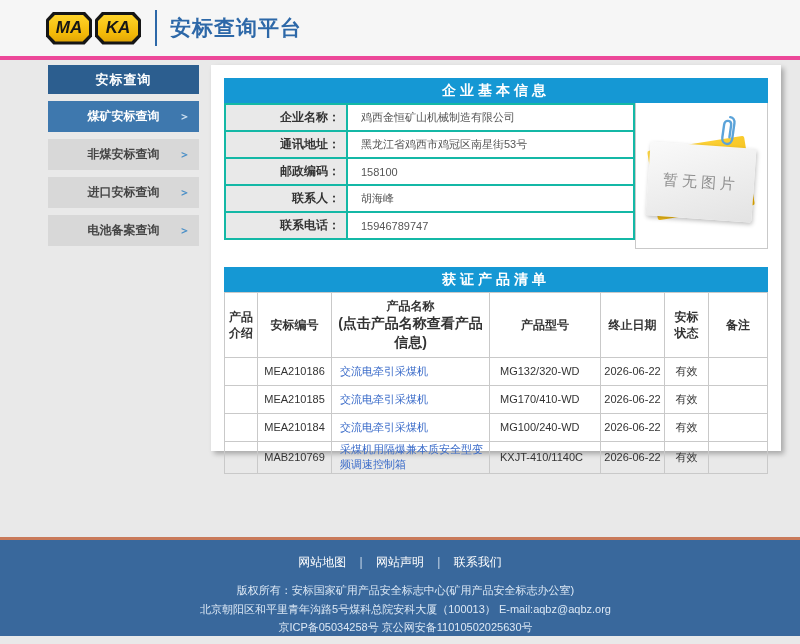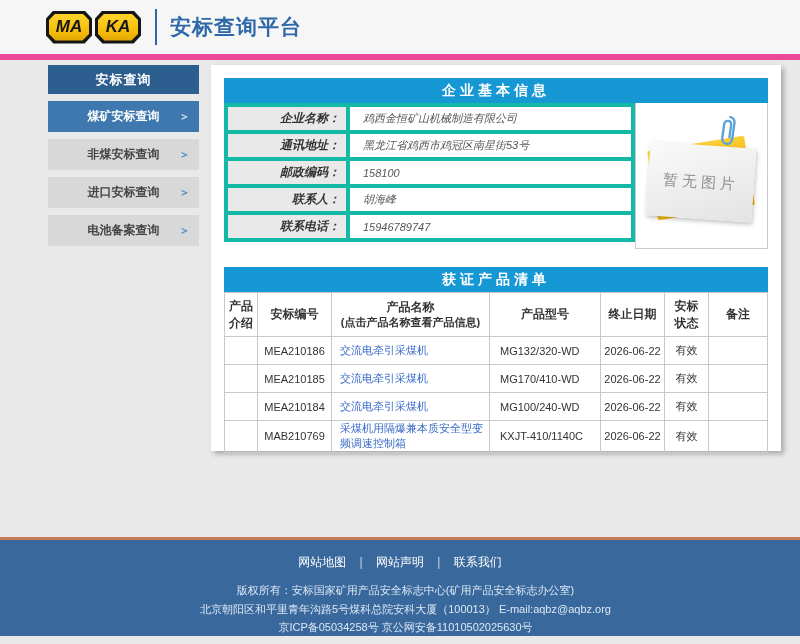--- a/index.html
+++ b/index.html
@@ -6,21 +6,21 @@
   html,body { width:800px; height:644px; }
   body {
     position:relative;
     background:#e9e9e9;
     font-family:"Liberation Sans", sans-serif;
     overflow:hidden;
   }
 
   
   .site-header {
-    height:60px; background:#f6f6f6; border-bottom:6px solid #ec4899;
+    height:60px; background:#f6f6f6; border-bottom:4px solid #ec4899;
     display:flex; align-items:center; padding-left:46px;
   }
   .logo { display:flex; gap:3px; }
   .badge { position:relative; width:46px; height:33px; }
   .badge-outer {
     position:absolute; inset:0; background:#161616;
     clip-path:polygon(16% 0,84% 0,100% 24%,100% 76%,84% 100%,16% 100%,0 76%,0 24%);
   }
   .badge-inner {
     position:absolute; inset:3px;
@@ -64,21 +64,21 @@
   }
   .section-header {
     height:25px; line-height:25px; background:#1598d4; color:#fff;
     text-align:center; font-size:14px; font-weight:bold; letter-spacing:4px;font-family:Liberation Serif, serif;
   }
 
   
   .ent-body { display:flex; align-items:flex-start; }
   table { border-collapse:collapse; }
   .info-table { flex:1; }
-  .info-table td { border:4px solid #14b8a6; height:27px;font-style:italic; }
+  .info-table td { border:2px solid #14b8a6; height:27px; }
   .info-label {
     width:122px; background:#e9e9e9; text-align:right; padding-right:6px;
     font-size:12px; font-weight:bold; color:#333;
   }
   .info-value { padding-left:13px; font-size:11px; color:#555; }
 
   .noimg-box {
     width:133px; height:146px; border:1px solid #c9c9c9; border-top:0;
     position:relative; background:#fff; overflow:hidden;
   }
@@ -97,21 +97,21 @@
   .paperclip { position:absolute; left:84px; top:12px; transform:rotate(8deg); }
 
   
   .prod-section { margin-top:18px; }
   .prod-table { width:100%; table-layout:fixed; }
   .prod-table th, .prod-table td { border:1px solid #c9c9c9; }
   .prod-table th {
     font-size:12px; color:#333; text-align:center; padding:5px 2px;
     height:44px; line-height:1.35;
   }
-  .th-sub { font-size:11px; }
+  .th-sub { font-size:14px; }
   .prod-table td { height:28px; font-size:11px; color:#333; }
   .td-center { text-align:center; }
   .td-name { padding-left:8px; line-height:1.4; }
   .td-model { padding-left:10px; }
   .prod-link { color:#3a6bc9; cursor:pointer; }
   .c-intro{width:33px;} .c-cert{width:74px;} .c-name{width:158px;}
   .c-model{width:111px;} .c-date{width:64px;} .c-status{width:44px;}
 
   
   .footer {

